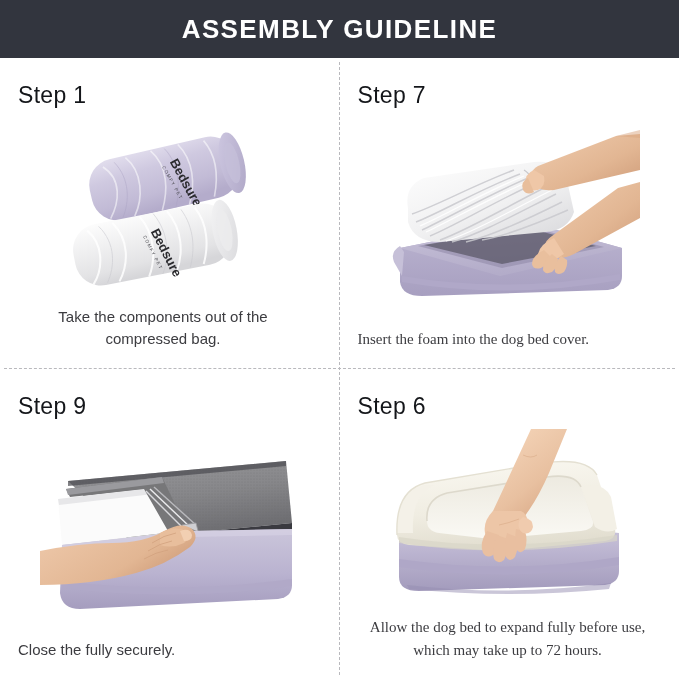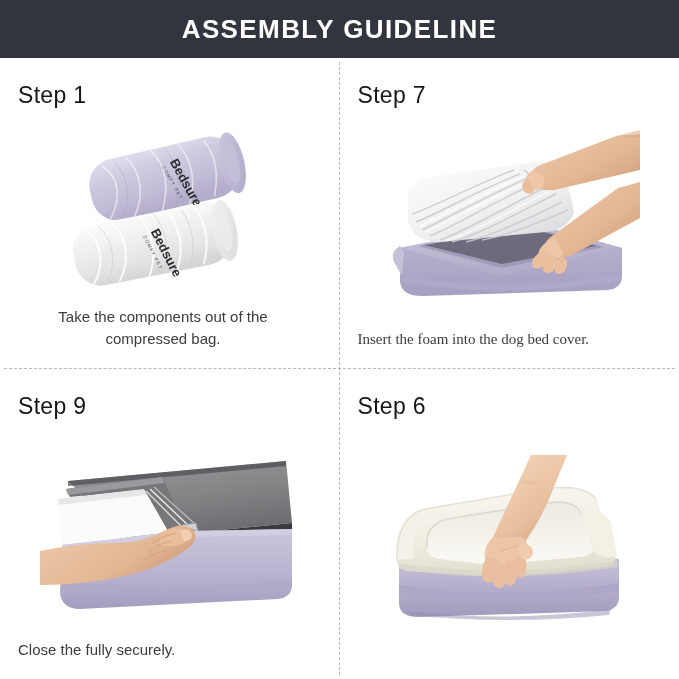--- a/index.html
+++ b/index.html
@@ -389,16 +389,17 @@
 
             <path d="M142 88 Q152 90 152 98 Q150 106 142 104 Q136 100 138 92 Z" fill="#F0CBAE"></path>
 
             <g stroke="#D2A27F" stroke-width="0.8" fill="none" opacity=".6">
               <path d="M118 96 Q128 94 138 90"></path>
               <path d="M142 26 Q150 30 156 26"></path>
             </g>
           </g>
         </svg>
       </div>
+      <div class="caption">Allow the dog bed to expand fully before use, which may take up to 72 hours.</div>
     </div>
 
   </div>
 </div>
 
 </body></html>

